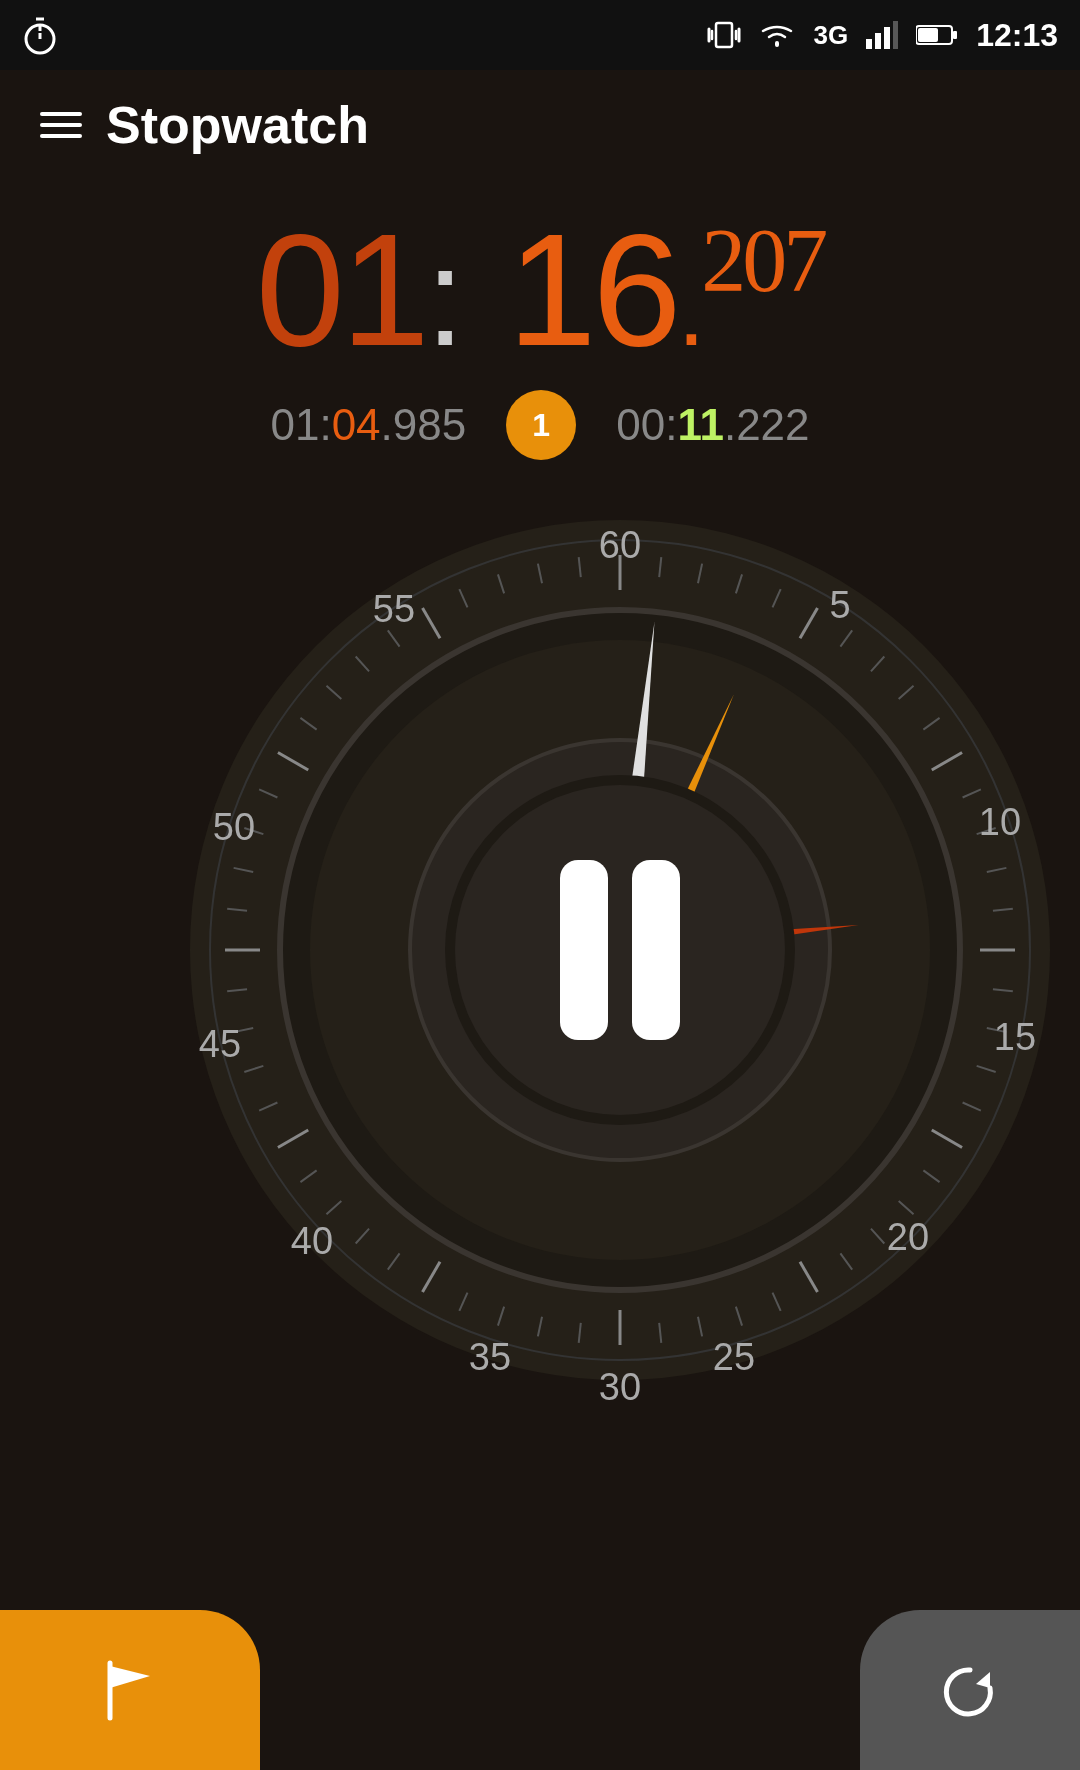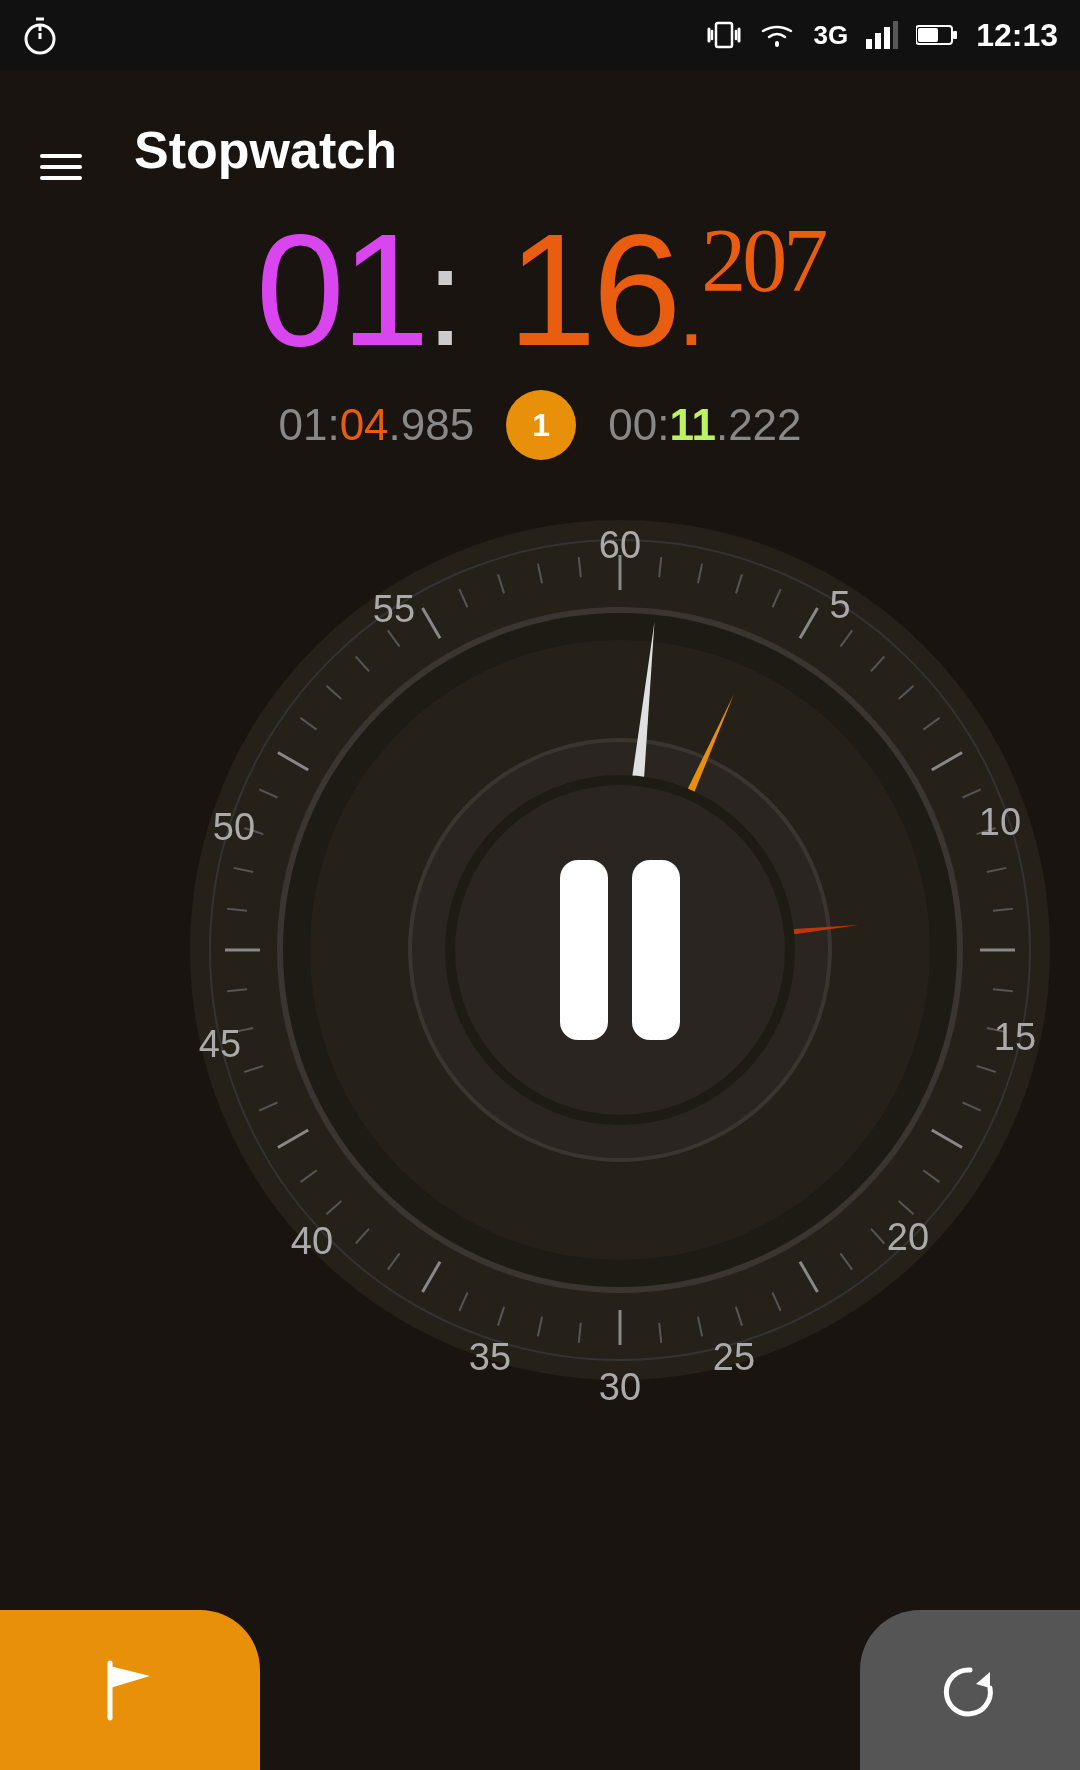--- a/index.html
+++ b/index.html
@@ -24,52 +24,52 @@
     }
     .status-left { display: flex; align-items: center; gap: 10px; }
     .status-right { display: flex; align-items: center; gap: 18px; color: white; font-size: 28px; font-weight: bold; }
 
     
     #header {
       width: 100%;
       height: 110px;
       background: #1a1410;
       display: flex;
-      align-items: flex-end;
+      align-items: center;
       padding: 0 40px;
-      gap: 52px;
+      gap: 24px;
     }
     .hamburger { display: flex; flex-direction: column; gap: 7px; cursor: pointer; }
     .hamburger span { width: 42px; height: 4px; background: white; border-radius: 2px; }
     #app-title { color: white; font-size: 52px; font-weight: bold; }
 
     
     #timer-display {
       text-align: center;
       padding: 30px 0 10px;
     }
     #main-time {
       font-size: 160px;
       font-weight: 200;
       letter-spacing: -4px;
       color: white;
       line-height: 1;
     }
-    #main-time .minutes { color: #d946ef; }
+    #main-time .minutes { color: #c2410c; }
     #main-time .colon { color: #ccc; font-size: 140px; }
     #main-time .seconds { color: #e85d10; margin-left: 47px; }
     #main-time .dot { color: #e85d10; font-size: 100px; }
     #main-time .millis { color: #e85d10; font-size: 90px; vertical-align: super; font-family: Liberation Serif, serif; }
 
     
     #lap-row {
       display: flex;
       align-items: center;
       justify-content: center;
-      gap: 32px;
+      gap: 40px;
       margin: 10px 0 30px;
       font-size: 44px;
     }
     .lap-time-left { color: #888; }
     .lap-time-left .lap-sec { color: #e85d10; }
     .lap-badge {
       width: 70px; height: 70px;
       background: #e8900a;
       border-radius: 50%;
       display: flex; align-items: center; justify-content: center;

